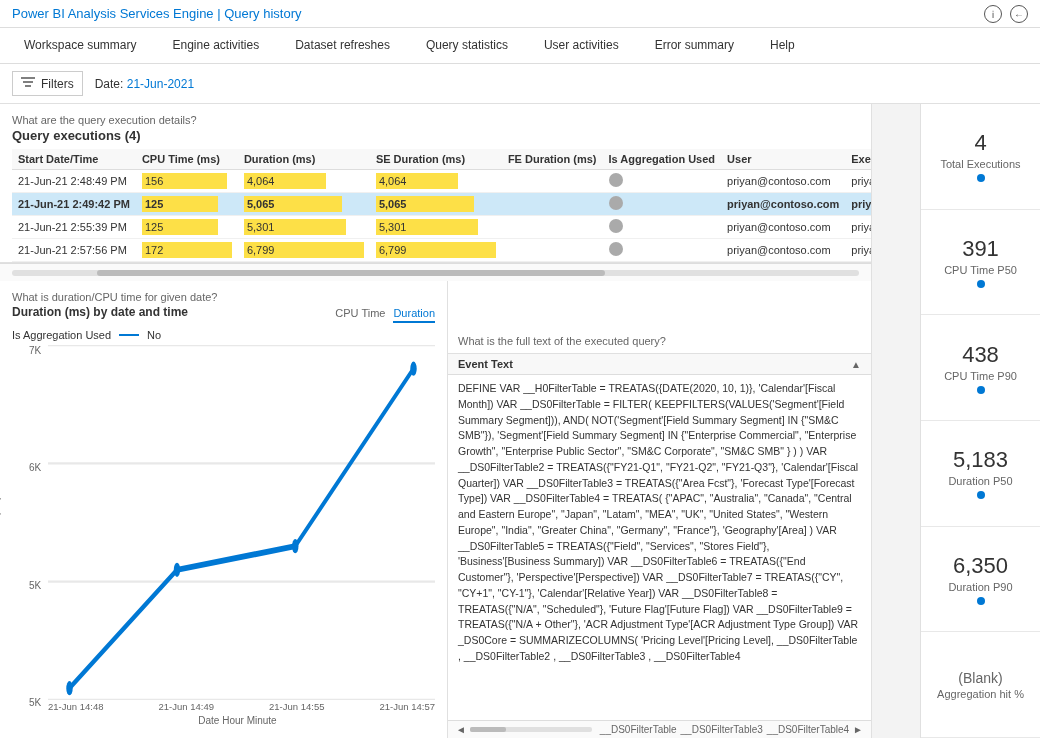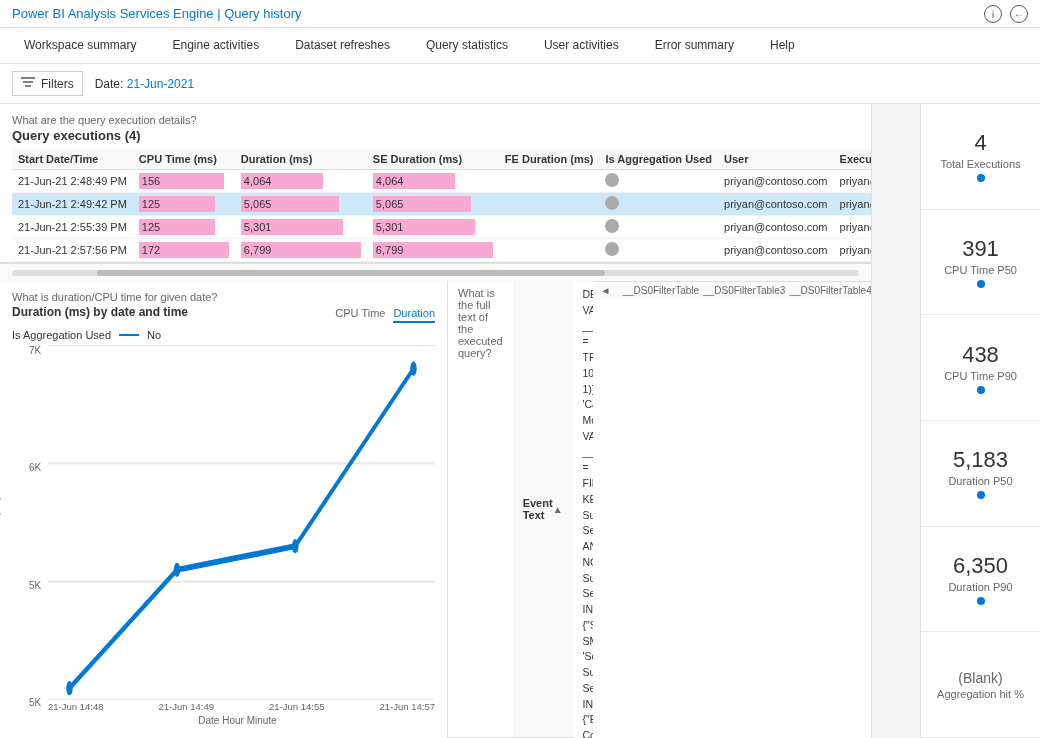--- a/index.html
+++ b/index.html
@@ -30,34 +30,34 @@
     .left-panel { flex: 1; overflow: hidden; background: #fff; border-right: 1px solid #e0e0e0; display: flex; flex-direction: column; }
     
     
     .table-section { flex: 0 0 auto; padding: 10px 12px 0; border-bottom: 1px solid #e0e0e0; }
     .section-subtitle { font-size: 11px; color: #666; margin-bottom: 2px; }
     .section-title { font-size: 13px; font-weight: 600; color: #333; margin-bottom: 6px; }
     
     .data-table { width: 100%; border-collapse: collapse; font-size: 11px; }
     .data-table th { background: #f8f8f8; border-bottom: 1px solid #ddd; padding: 4px 6px; text-align: left; font-weight: 600; color: #333; white-space: nowrap; }
     .data-table td { padding: 3px 6px; border-bottom: 1px solid #f0f0f0; color: #333; white-space: nowrap; }
-    .data-table tr.selected { background: #cde8f8; }
+    .data-table tr.selected { background: #cde8f8; font-weight: bold; }
     .bar-cell { position: relative; }
-    .bar-bg { background: #f9a8d4; height: 16px; display: flex; align-items: center; padding-left: 3px; font-size: 11px; }
+    .bar-bg { background: #fde047; height: 16px; display: flex; align-items: center; padding-left: 3px; font-size: 11px; }
     .circle-icon { width: 14px; height: 14px; border-radius: 50%; background: #aaa; display: inline-block; }
     
     
     .scroll-area { height: 18px; border-top: 1px solid #ddd; display: flex; align-items: center; padding: 0 12px; background: #fafafa; }
     .scrollbar-track { flex: 1; height: 6px; background: #e0e0e0; border-radius: 3px; }
     .scrollbar-thumb { width: 60%; height: 6px; background: #bbb; border-radius: 3px; margin-left: 10%; }
     
     
     .charts-area { display: flex; flex: 1; overflow: hidden; }
     .chart-left { flex: 1; border-right: 1px solid #e0e0e0; padding: 10px 12px; display: flex; flex-direction: column; overflow: hidden; }
-    .chart-right { flex: 1; padding: 0; display: flex; flex-direction: row; overflow: hidden; }
+    .chart-right { flex: 1; padding: 0; display: flex; flex-direction: column; overflow: hidden; margin-top: 48px; }
     
     .chart-subtitle { font-size: 11px; color: #666; margin-bottom: 2px; }
     .chart-title { font-size: 12px; font-weight: 600; margin-bottom: 4px; }
     .chart-legend { display: flex; align-items: center; gap: 8px; font-size: 11px; margin-bottom: 4px; }
     .legend-line { width: 20px; height: 2px; background: #0078d4; }
     .chart-tabs { display: flex; gap: 8px; margin-bottom: 6px; }
     .chart-tab { font-size: 11px; color: #666; cursor: pointer; padding: 2px 0; }
     .chart-tab.active { color: #0078d4; border-bottom: 2px solid #0078d4; font-weight: 500; }
     
     

